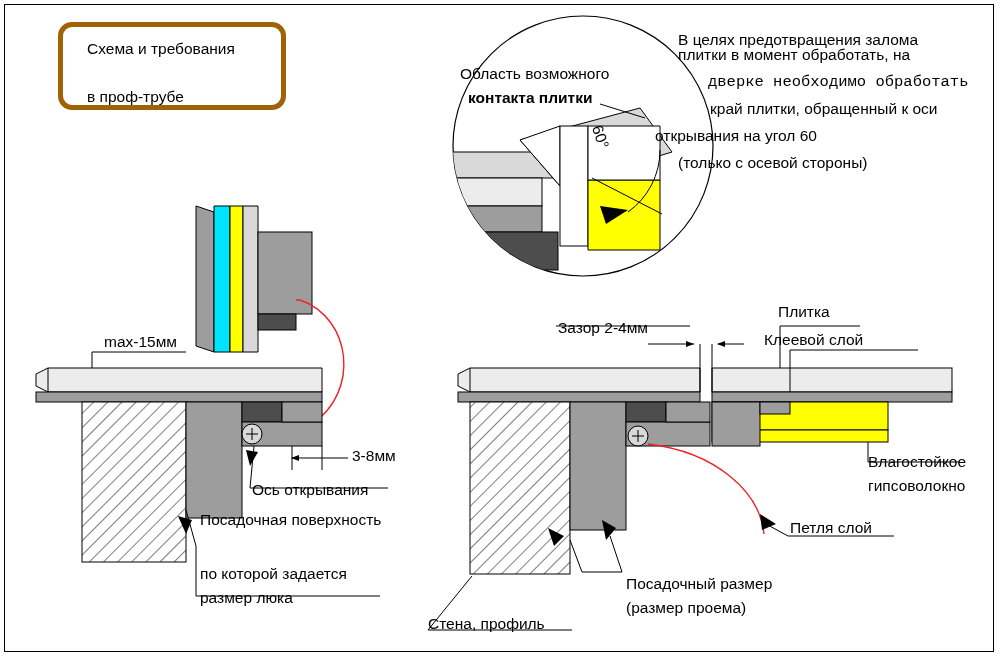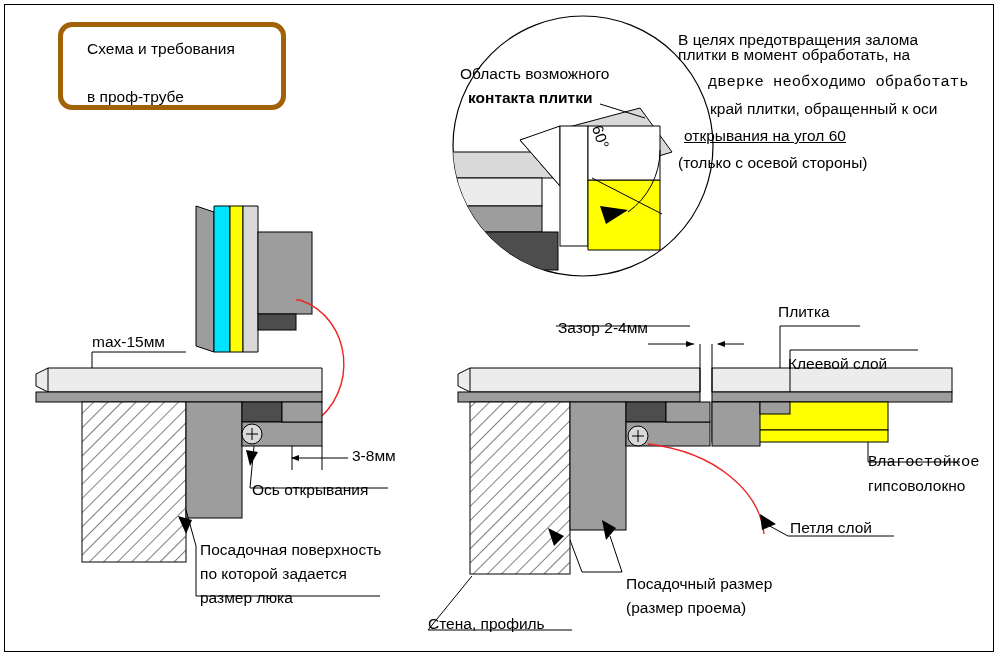--- a/index.html
+++ b/index.html
@@ -198,38 +198,38 @@
 
   <div class="callout-box" style="left:58px; top:22px; width:228px; height:88px;">
     <div class="txt" style="left:24px; top:10px;">Схема и требования</div>
     <div class="txt" style="left:24px; top:58px;">в проф-трубе</div>
   </div>
 
   <div class="txt" style="left:678px; top:20px;margin-top:8px;">В целях предотвращения залома</div>
   <div class="txt" style="left:678px; top:43px;">плитки в момент обработать, на</div>
   <div class="txt" style="left:708px; top:70px;font-family:Liberation Mono, monospace;">дверке необходимо обработать</div>
   <div class="txt" style="left:678px; top:97px;margin-left:32px;">край плитки, обращенный к оси</div>
-  <div class="txt" style="left:684px; top:124px;text-decoration:underline;">открывания на угол 60</div>
+  <div class="txt" style="left:655px; top:124px;">открывания на угол 60</div>
   <div class="txt" style="left:678px; top:151px;">(только с осевой стороны)</div>
 
   <div class="txt" style="left:460px; top:62px;">Область возможного</div>
   <div class="txt" style="left:468px; top:86px;font-weight:bold;">контакта плитки</div>
 
   <div class="txt" style="left:608px; top:122px; transform:rotate(72deg); transform-origin:left top;">60°</div>
 
-  <div class="txt" style="left:92px; top:330px;text-align:right;">max-15мм</div>
+  <div class="txt" style="left:104px; top:330px;text-align:right;">max-15мм</div>
   <div class="txt" style="left:352px; top:444px;">3-8мм</div>
   <div class="txt" style="left:252px; top:478px;">Ось открывания</div>
-  <div class="txt" style="left:200px; top:538px;">Посадочная поверхность</div>
+  <div class="txt" style="left:200px; top:508px;">Посадочная поверхность</div>
   <div class="txt" style="left:200px; top:562px;">по которой задается</div>
   <div class="txt" style="left:200px; top:586px;">размер люка</div>
 
   <div class="txt" style="left:558px; top:316px;text-align:right;">Зазор 2-4мм</div>
   <div class="txt" style="left:778px; top:300px;">Плитка</div>
-  <div class="txt" style="left:788px; top:328px;margin-top:24px;">Клеевой слой</div>
-  <div class="txt" style="left:868px; top:450px;font-family:Liberation Mono, monospace;">Влагостойкое</div>
+  <div class="txt" style="left:764px; top:328px;">Клеевой слой</div>
+  <div class="txt" style="left:868px; top:450px;">Влагостойкое</div>
   <div class="txt" style="left:868px; top:474px;">гипсоволокно</div>
   <div class="txt" style="left:790px; top:516px;">Петля слой</div>
   <div class="txt" style="left:626px; top:572px;">Посадочный размер</div>
   <div class="txt" style="left:428px; top:612px;">Стена, профиль</div>
   <div class="txt" style="left:626px; top:596px;">(размер проема)</div>
 
 </div>
 
 </body></html>

